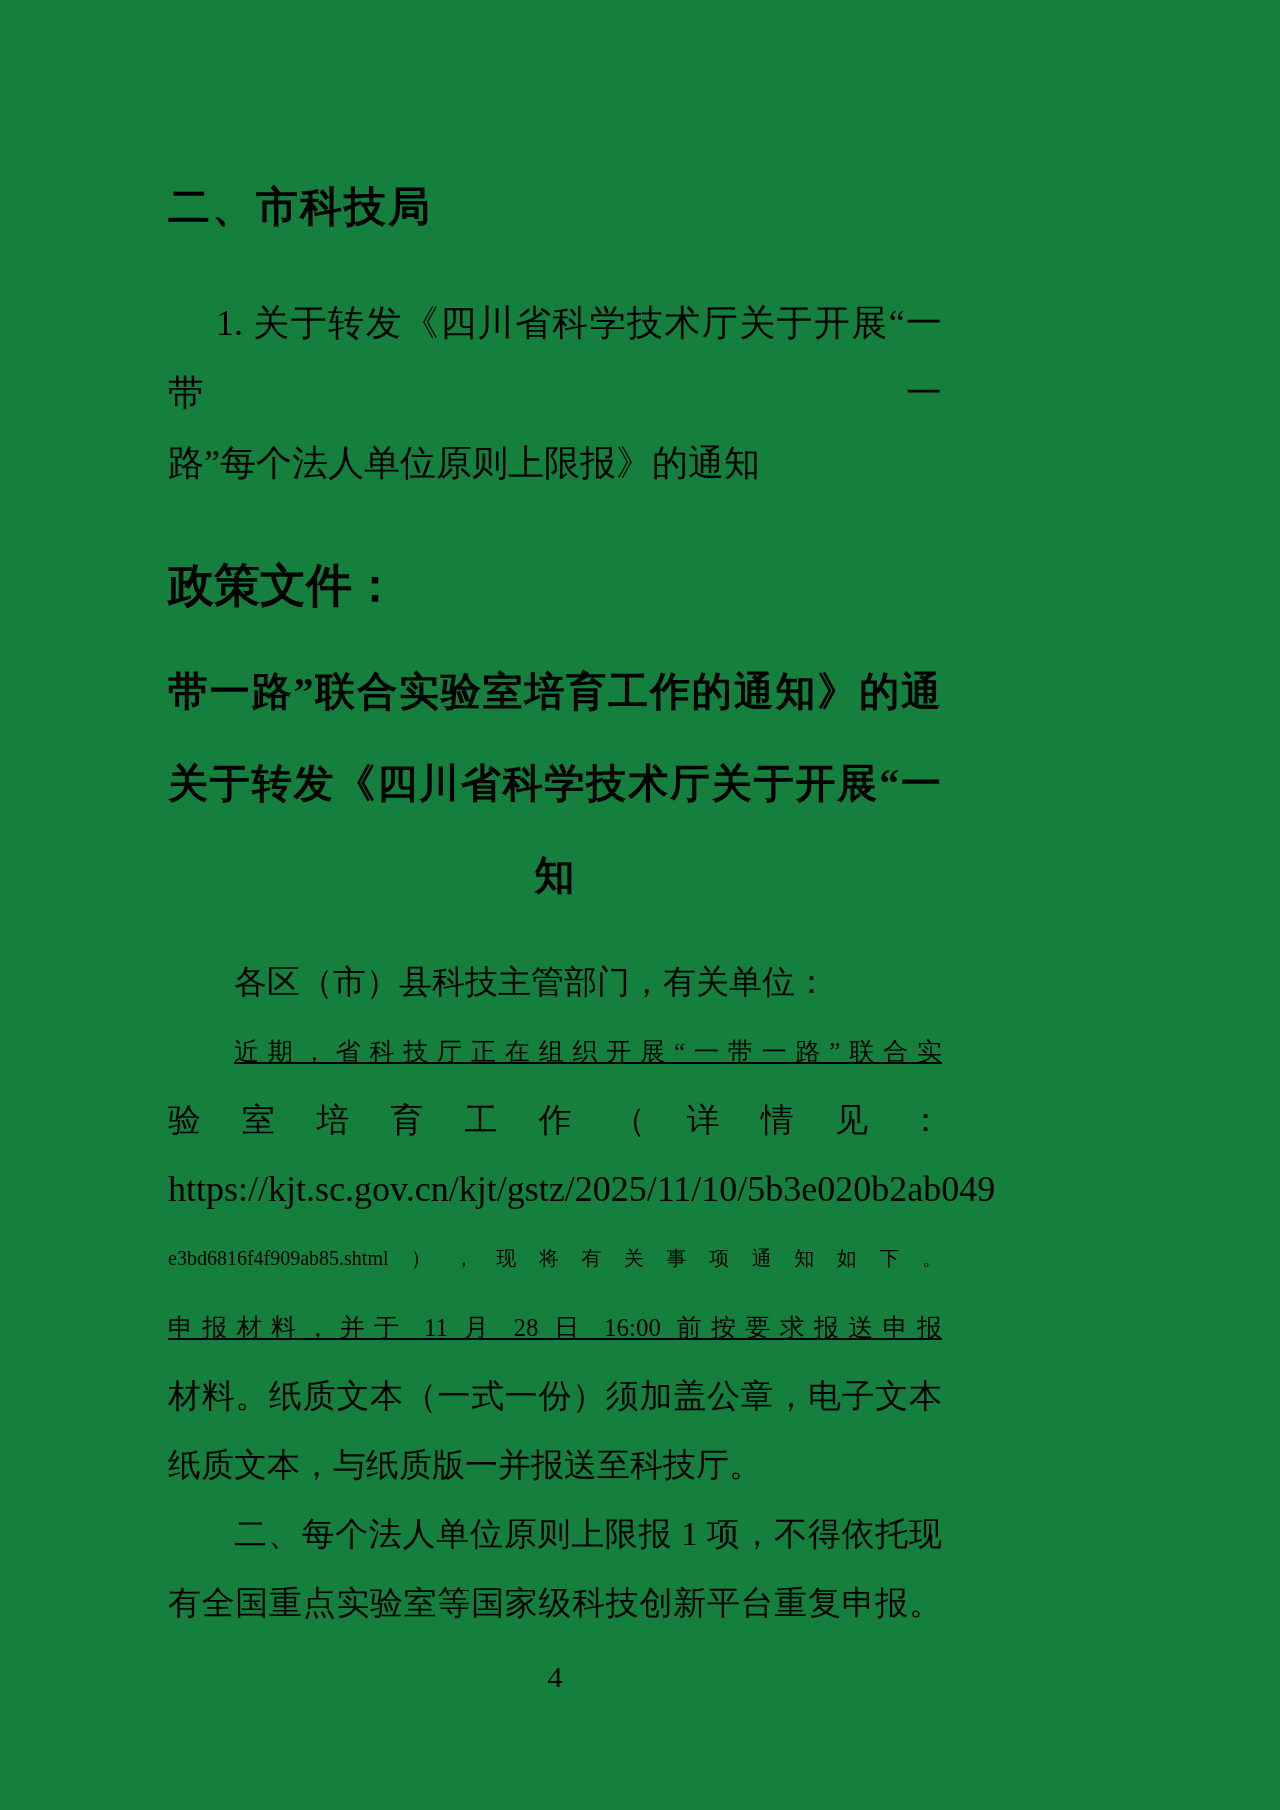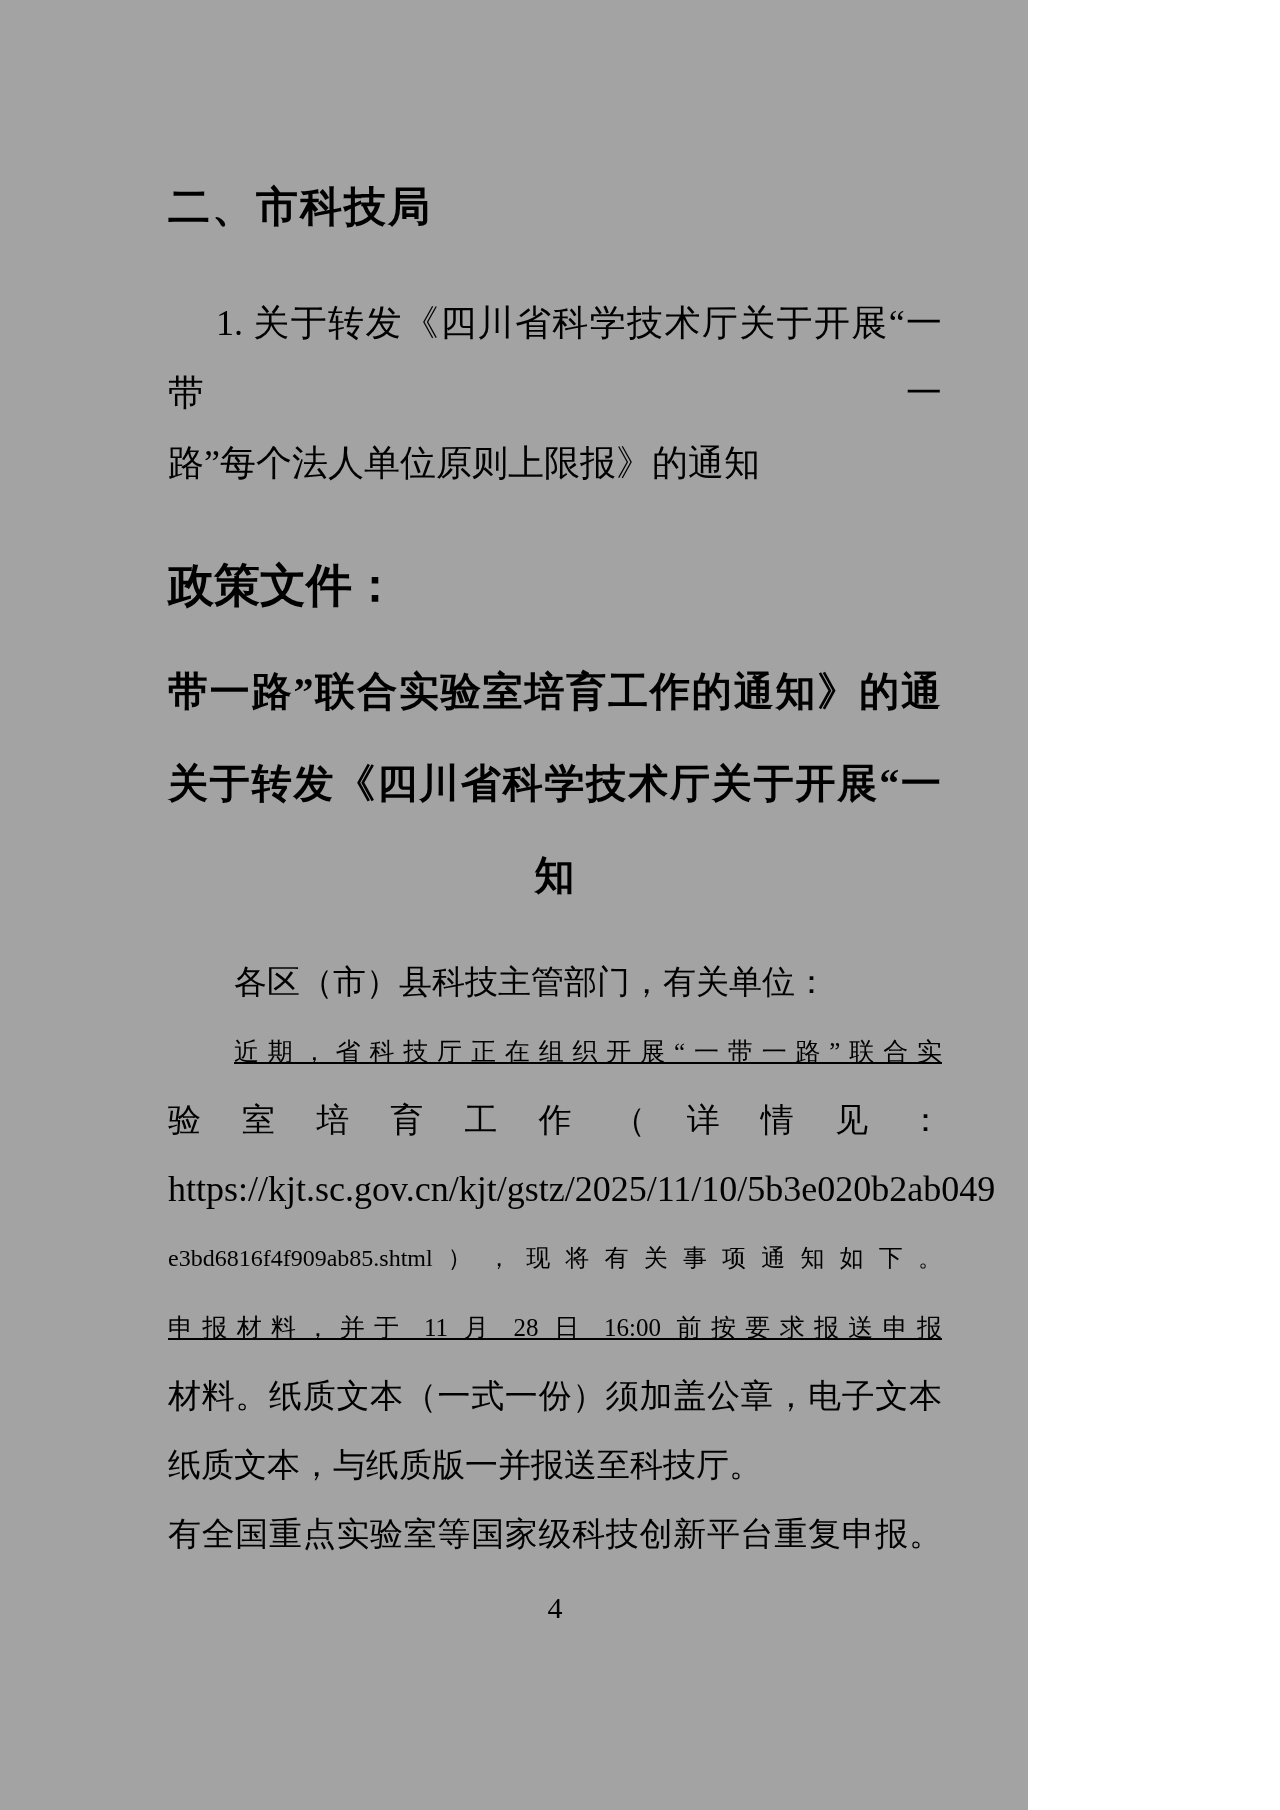--- a/index.html
+++ b/index.html
@@ -3,23 +3,23 @@
 <meta charset="utf-8">
 <style>
   html, body { margin: 0; padding: 0; }
   body {
     background: #ffffff;
     font-family: "Liberation Serif", "DejaVu Serif", serif;
     color: #000000;
   }
   .page {
     position: relative;
-    width: 1028px;
+    width: 1280px;
     height: 1810px;
-    background: #a3a3a3;
+    background: #15803d;
     overflow: hidden;
   }
   .content {
     padding-left: 168px;
     width: 774px;
   }
   
   .heading {
     margin: 0;
     margin-top: 182px;
@@ -32,21 +32,21 @@
   
   .item-block { margin-top: 56px; }
   .ln {
     font-size: 33px;
     line-height: 69px;
     text-align: justify;
     white-space: pre-wrap;
   }
   .k { font-size: 36px; line-height: 70px; }
   .sm { font-size: 25px; text-decoration: underline; }
-  .mixed { font-size: 24px; }
+  .mixed { font-size: 20px; }
   .url { font-size: 36px; letter-spacing: 0px; }
   .fill { text-align-last: justify; }
   .indent { text-indent: 66px; }
   .indent-k { text-indent: 48px; }
   .center { text-align: center; text-align-last: center; }
   
   .policy {
     margin-top: 60px;
     font-weight: 700;
     font-size: 46px;
@@ -92,19 +92,20 @@
 
     <div class="body-block">
       <div class="ln indent">各区（市）县科技主管部门，有关单位：</div>
       <div class="ln sm fill indent">近期，省科技厅正在组织开展“一带一路”联合实</div>
       <div class="ln fill">验室培育工作（详情见：</div>
       <div class="ln url fill">https://kjt.sc.gov.cn/kjt/gstz/2025/11/10/5b3e020b2ab049</div>
       <div class="ln mixed fill"><span class="url-tail">e3bd6816f4f909ab85.shtml</span><span>），现将有关事项通知如下。</span></div>
       <div class="ln sm fill">申报材料，并于 11 月 28 日 16:00 前按要求报送申报</div>
       <div class="ln fill">材料。纸质文本（一式一份）须加盖公章，电子文本</div>
       <div class="ln">纸质文本，与纸质版一并报送至科技厅。</div>
+      <div class="ln fill indent">二、每个法人单位原则上限报 1 项，不得依托现</div>
       <div class="ln fill">有全国重点实验室等国家级科技创新平台重复申报。</div>
     </div>
 
     <div class="pagenum">4</div>
 
   </div>
 </div>
 
 </body></html>

